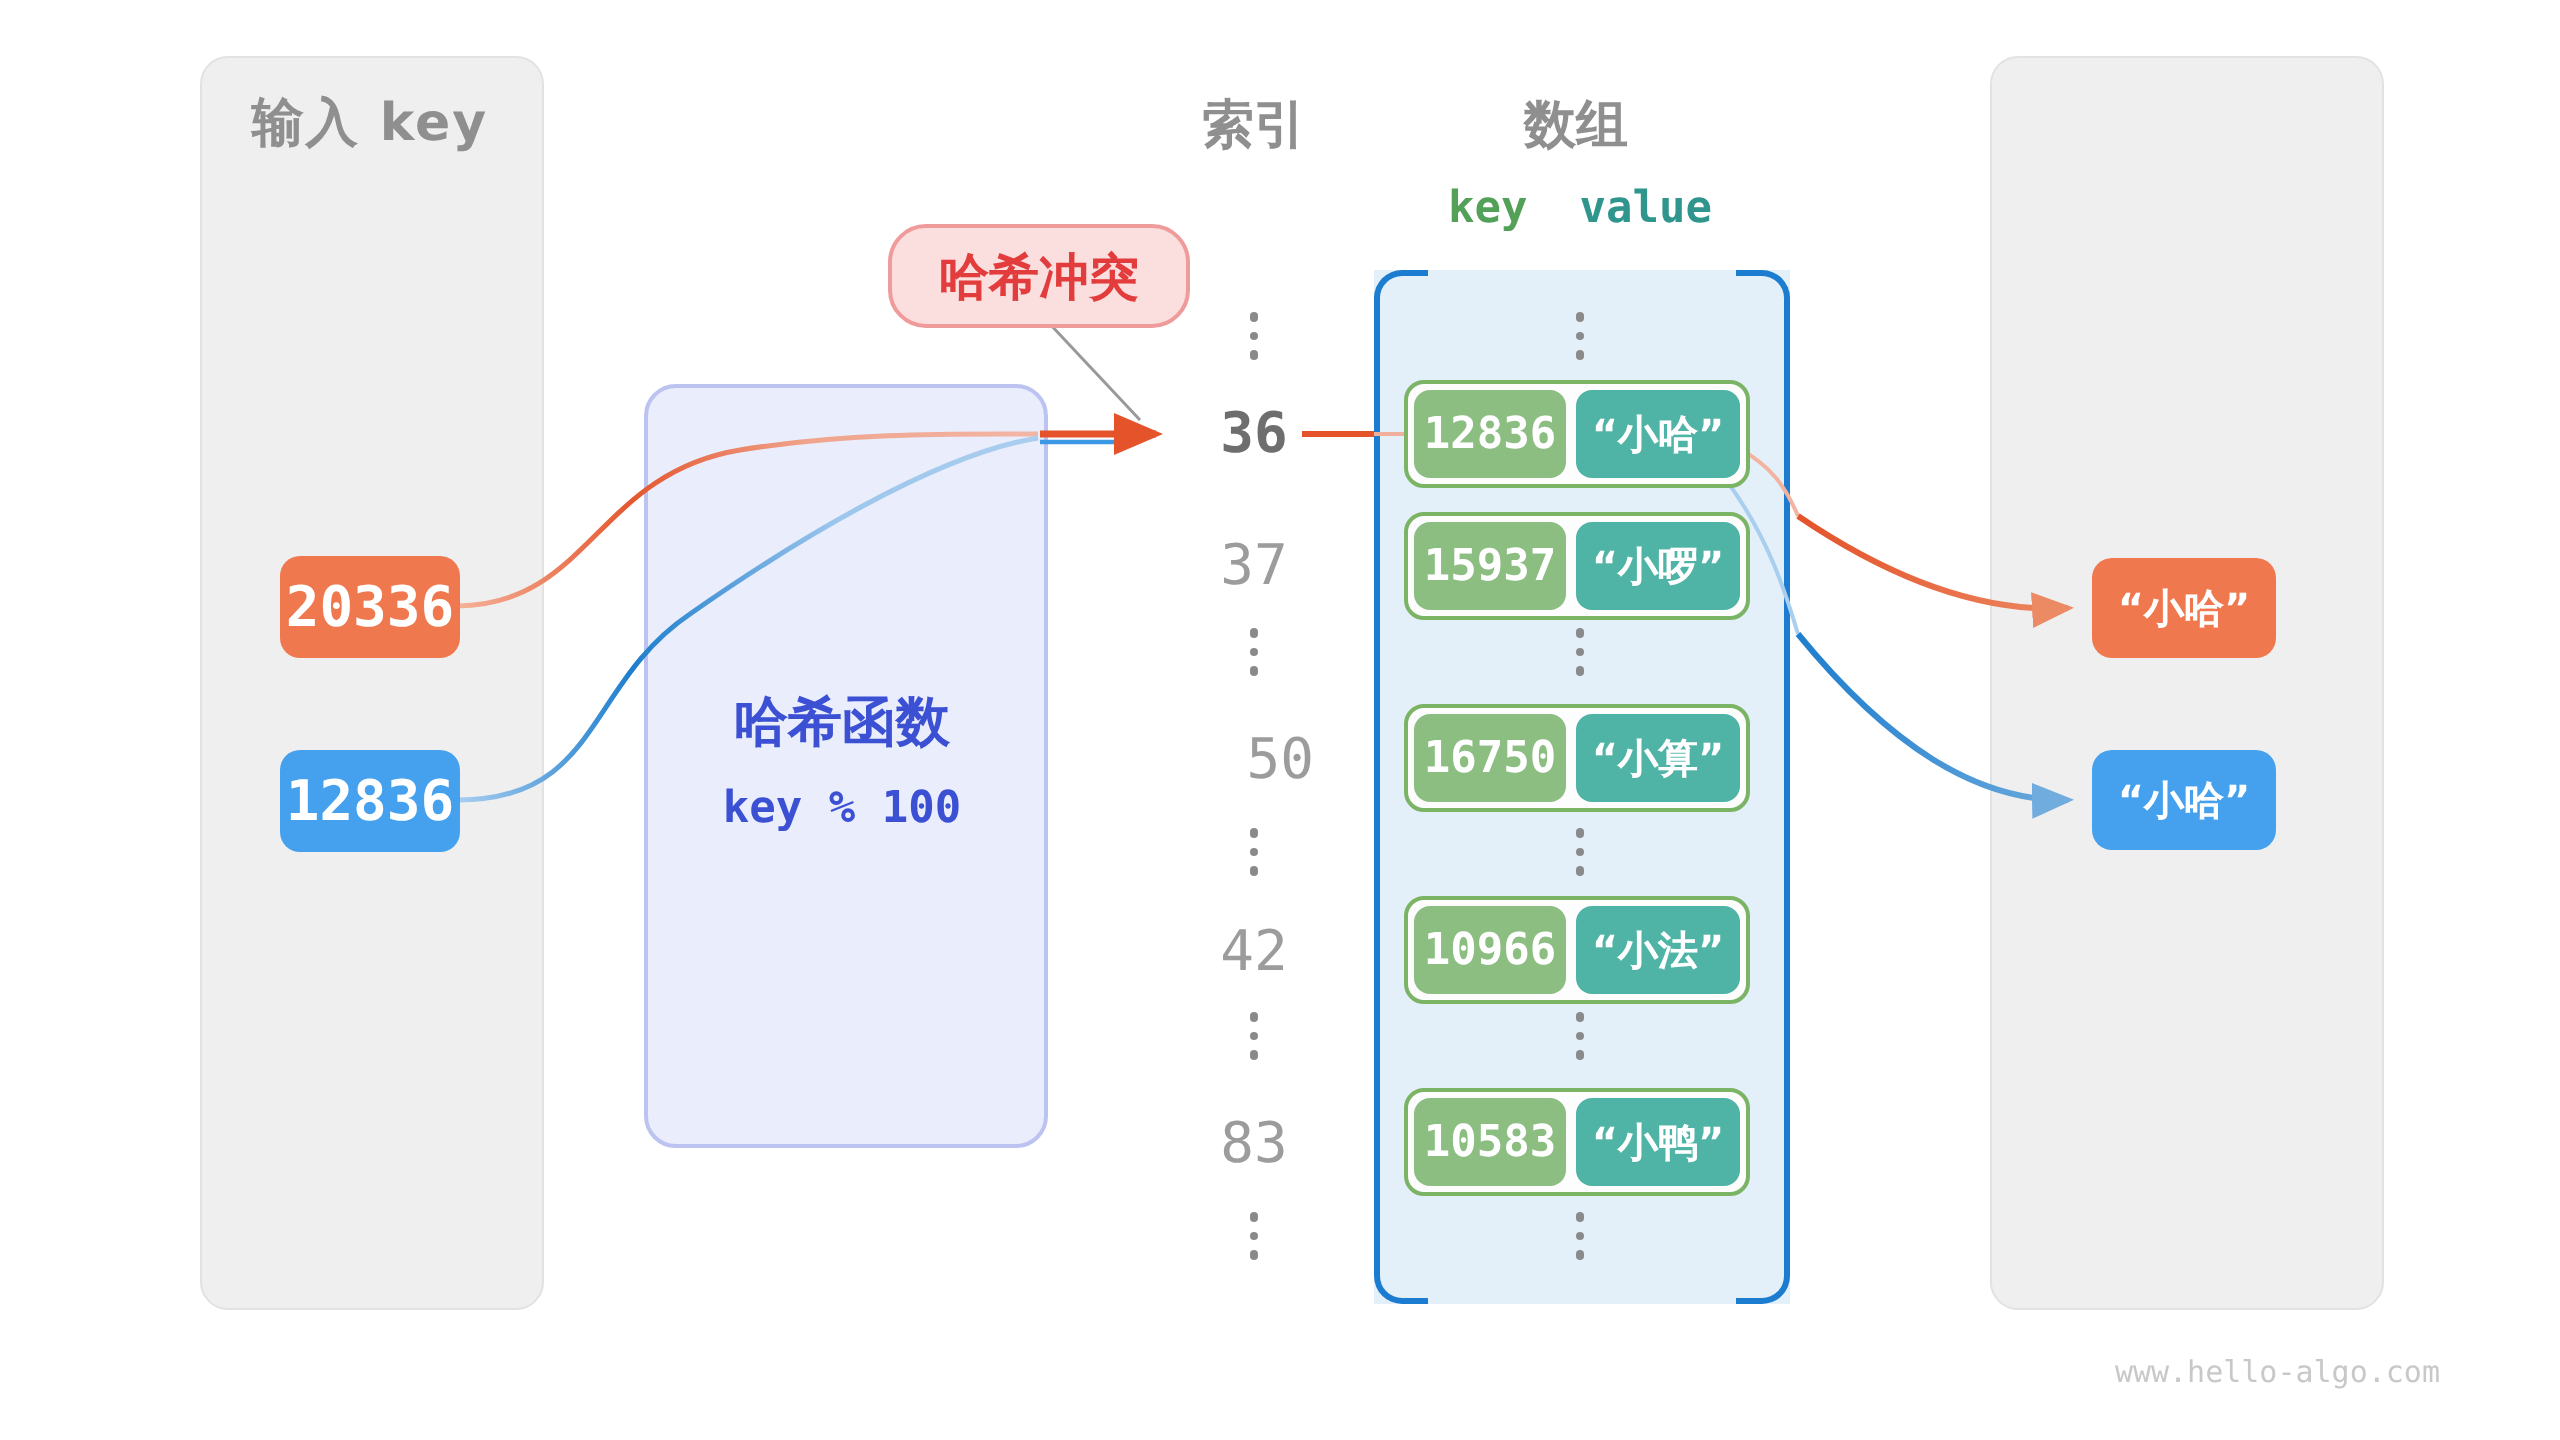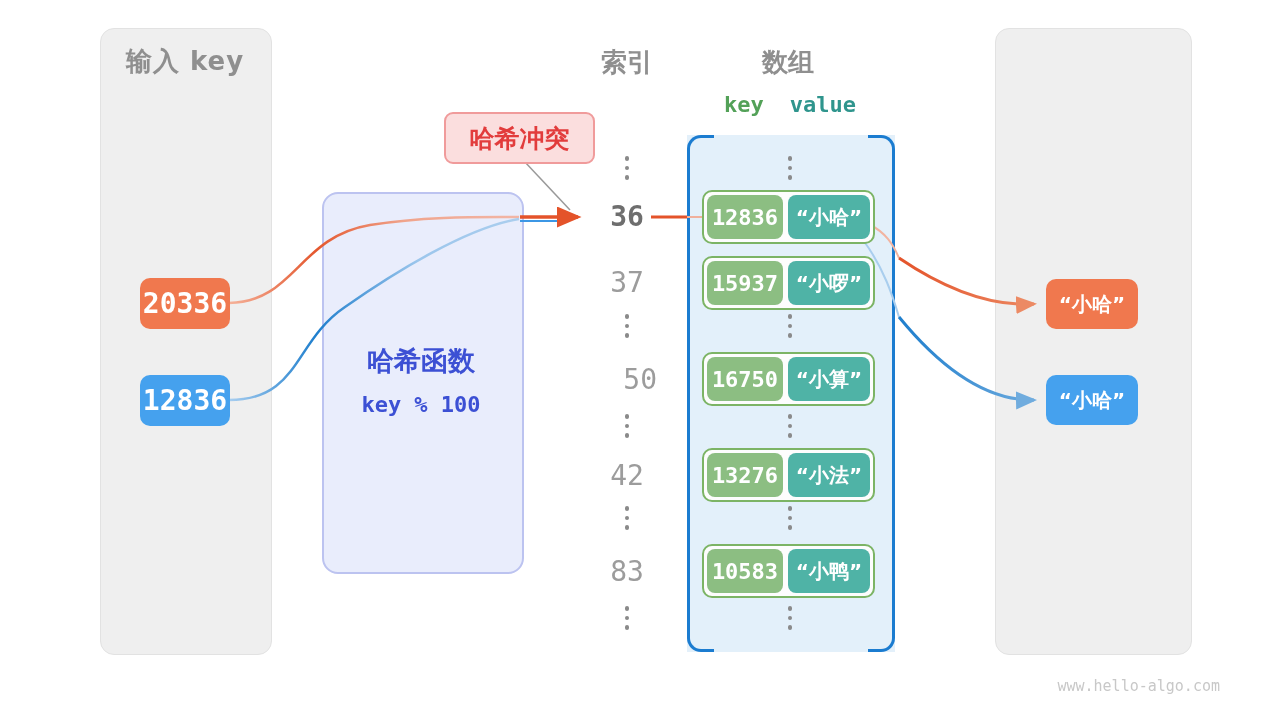--- a/index.html
+++ b/index.html
@@ -14,21 +14,21 @@
   .chip{display:flex;align-items:center;justify-content:center;color:#fff;font-weight:bold;
         border-radius:10px;font-family:"DejaVu Sans Mono",monospace;}
   .chip.num{font-size:28px;}
   .chip.word{font-size:20px;font-family:"DejaVu Sans",sans-serif;}
   .orange{background:#F0784E;}
   .blue{background:#45A1EE;}
   .hashbox{background:#E9EDFC;border:2px solid #BCC3F0;border-radius:16px;}
   .hash-title{width:198px;text-align:center;font-size:27px;font-weight:bold;color:#3C50D4;}
   .hash-formula{width:198px;text-align:center;font-size:22px;font-weight:bold;color:#3C50D4;
         font-family:"DejaVu Sans Mono",monospace;}
-  .collision{background:#FBDEDE;border:2px solid #F09B9B;border-radius:9px;
+  .collision{background:#FBDEDE;border:2px solid #F09B9B;border-radius:19px;
         display:flex;align-items:center;justify-content:center;
         font-size:25px;font-weight:bold;color:#E23C3C;}
   .col-title{text-align:center;font-size:26px;font-weight:bold;color:#8F8F8F;}
   .kv-header{display:flex;justify-content:center;gap:26px;
         font-family:"DejaVu Sans Mono",monospace;font-size:22px;font-weight:bold;}
   .kv-header .k{color:#53A158;}
   .kv-header .v{color:#2F958D;}
   .arraybox{background:#E3F0FA;}
   .bracket{position:absolute;top:0;width:24px;height:511px;border:3px solid #1B7CD0;}
   .bracket.l{left:0;border-right:none;border-radius:14px 0 0 14px;}
@@ -174,21 +174,21 @@
   <div class="abs fg row" style="left:702px;top:352px;width:173px;height:54px;">
     <div class="cell key">16750</div>
     <div class="cell val">“小算”</div>
   </div>
   <div class="abs fg vdots" style="left:780px;top:414px;">
       <i></i>
       <i></i>
       <i></i>
     </div>
   <div class="abs fg row" style="left:702px;top:448px;width:173px;height:54px;">
-    <div class="cell key">13276</div>
+    <div class="cell key">10966</div>
     <div class="cell val">“小法”</div>
   </div>
   <div class="abs fg vdots" style="left:780px;top:506px;">
       <i></i>
       <i></i>
       <i></i>
     </div>
   <div class="abs fg row" style="left:702px;top:544px;width:173px;height:54px;">
     <div class="cell key">10583</div>
     <div class="cell val">“小鸭”</div>

